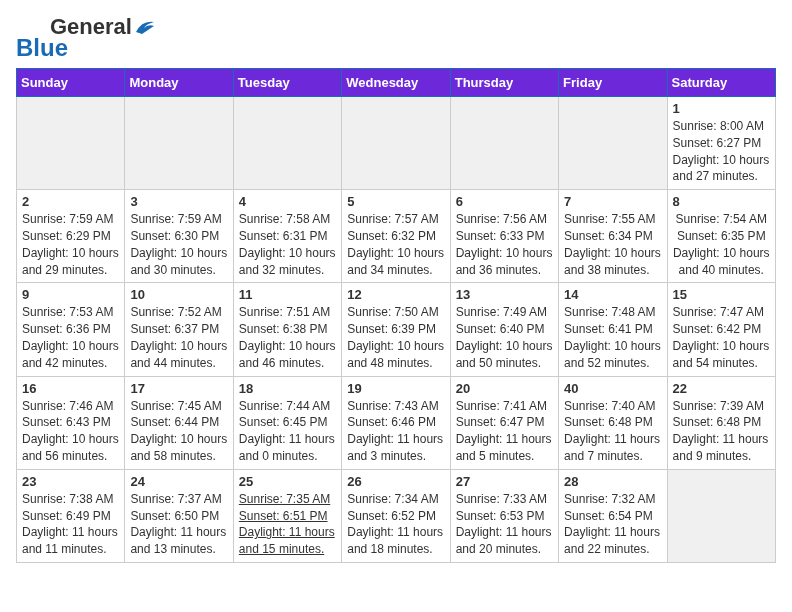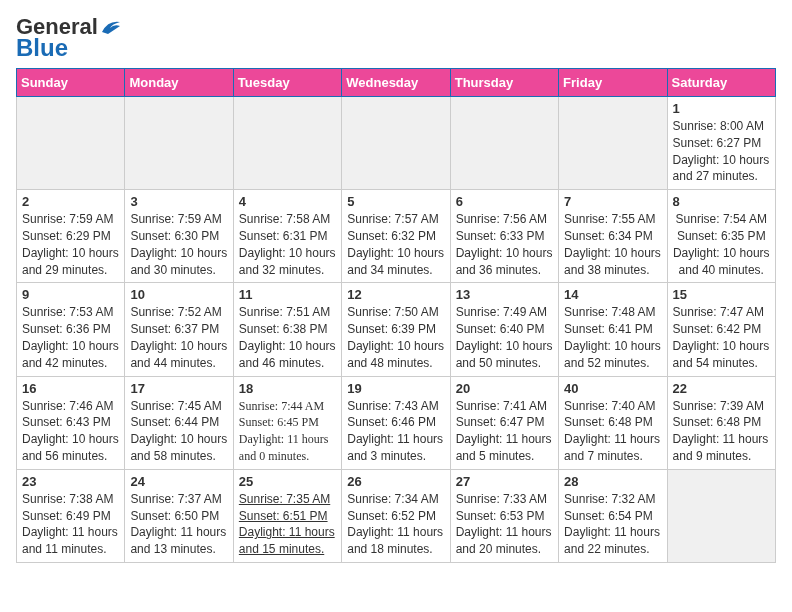--- a/index.html
+++ b/index.html
@@ -32,21 +32,21 @@
     .location {
       font-size: 15px;
       color: #555;
     }
     table {
       width: 100%;
       border-collapse: collapse;
       table-layout: fixed;
     }
     thead tr th {
-      background-color: #ec4899;
+      background-color: #6d28d9;
       color: #fff;
       font-size: 13px;
       font-weight: bold;
       padding: 6px 4px;
       text-align: left;
       border: 1px solid #1a6bb5;
     }
     tbody tr td {
       vertical-align: top;
       border: 1px solid #ccc;
@@ -79,21 +79,21 @@
     }
     tbody tr td.empty { background: #f0f0f0; }
   </style>
 </head>
 <body>
 
 <div class="header-area">
   <div class="logo">
     <div style="display:flex; align-items:center; gap:2px;">
       <div style="font-size:22px; font-weight:bold; line-height:1;">
-        <span style="color:#333;">General</span>
+        <span style="color:#333;margin-left:34px;">General</span>
       </div>
       <svg width="22" height="18" viewBox="0 0 22 18">
         <path d="M2,14 Q8,2 20,4 Q12,6 10,10 Q14,6 20,8 Q14,12 8,16 Z" fill="#1a6bb5"></path>
       </svg>
     </div>
     <div style="font-size:24px; font-weight:bold; color:#1a6bb5; line-height:1; margin-top:-2px;">Blue</div>
   </div>
   <div class="title-area">
     <div class="month-title"></div>
     <div class="location"></div>
@@ -223,21 +223,21 @@
 Daylight: 10 hours and 56 minutes.</div>
         </td>
         <td>
           <span class="day-num">17</span>
           <div class="day-info" style="white-space: pre-line;">Sunrise: 7:45 AM
 Sunset: 6:44 PM
 Daylight: 10 hours and 58 minutes.</div>
         </td>
         <td>
           <span class="day-num">18</span>
-          <div class="day-info" style="white-space: pre-line; font-family: Liberation Serif, serif;">Sunrise: 7:44 AM
+          <div class="day-info" style="white-space: pre-line;">Sunrise: 7:44 AM
 Sunset: 6:45 PM
 Daylight: 11 hours and 0 minutes.</div>
         </td>
         <td>
           <span class="day-num">19</span>
           <div class="day-info" style="white-space: pre-line;">Sunrise: 7:43 AM
 Sunset: 6:46 PM
 Daylight: 11 hours and 3 minutes.</div>
         </td>
         <td>

